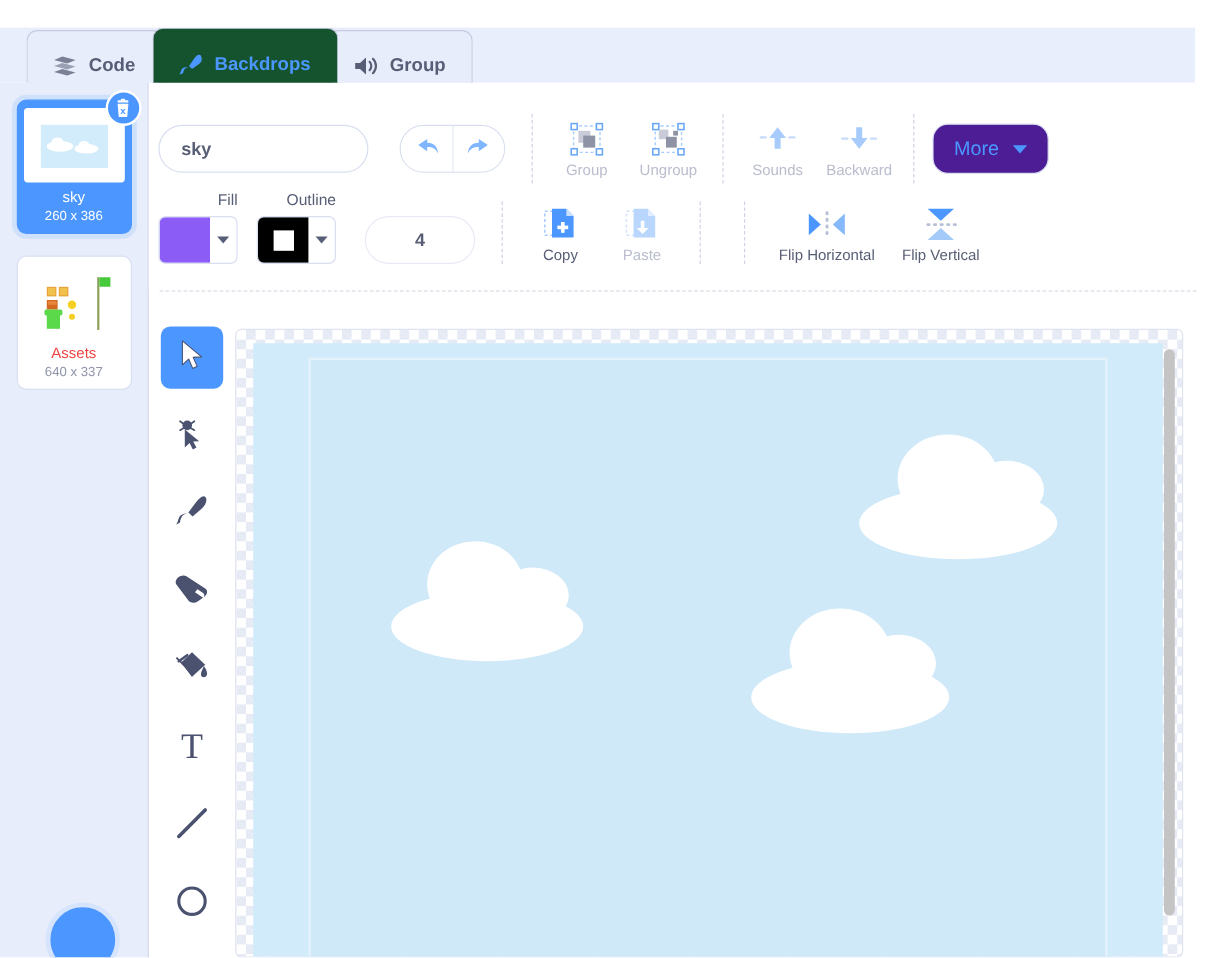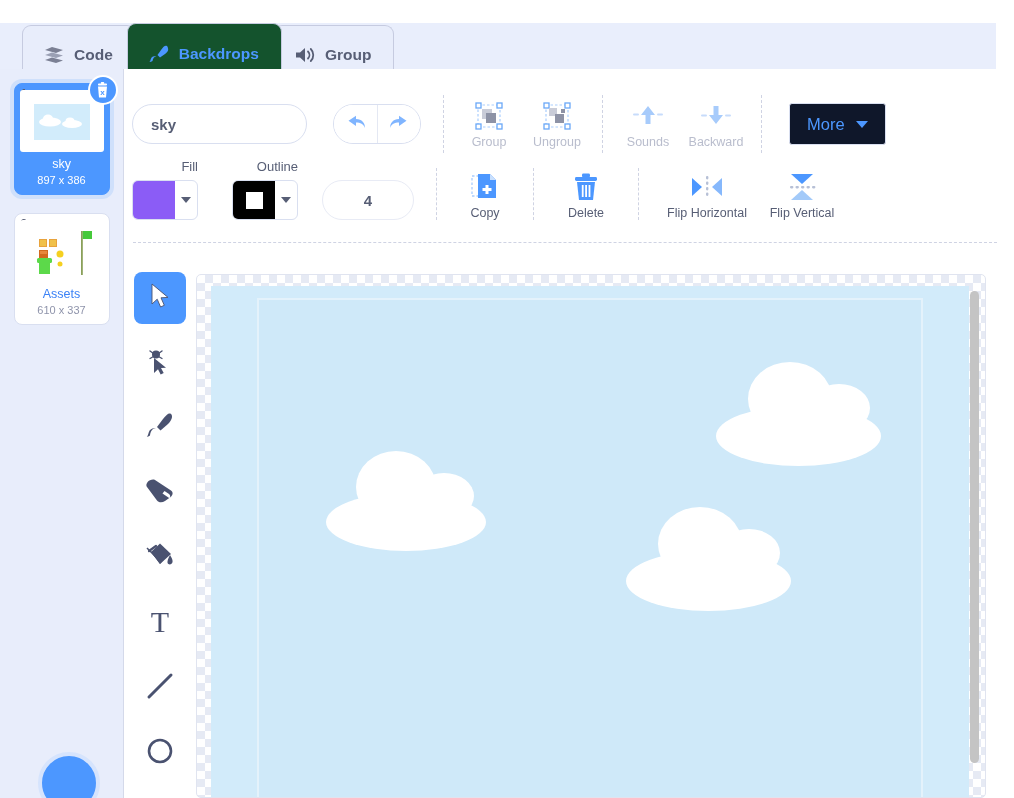--- a/index.html
+++ b/index.html
@@ -110,21 +110,21 @@
   .thumb-img-wrap {
     width: 84px; height: 62px;
     margin: 0 auto;
     background: #ffffff;
     border-radius: 3px;
     position: relative;
     overflow: hidden;
   }
   .thumb-label {
     font-size: 12.5px;
-    color: #3b82f6;
+    color: #ef4444;
     margin-top: 5px;
     line-height: 1.25;
   }
   .thumb-size {
     font-size: 11px;
     color: #8f94ab;
     line-height: 1.3;
   }
   .thumb.selected .thumb-label,
   .thumb.selected .thumb-size { color: #ffffff; }
@@ -214,26 +214,26 @@
 
   .vdivider {
     width: 0; height: 52px;
     border-left: 1px dashed #cfd3e3;
     margin: 0 11px;
     align-self: flex-end;
   }
   .vdivider.tall { height: 58px; }
 
   .more-btn {
-    margin-left: 16px;
+    margin-left: 4px;
     height: 42px;
     padding: 0 17px;
     border: 1px solid #d9dff0;
-    border-radius: 3px;
-    background: #0f172a;
+    border-radius: 13px;
+    background: #4c1d95;
     display: flex; align-items: center; gap: 11px;
     color: #4c97ff;
     font-size: 16.5px;
     cursor: pointer;
   }
   .more-caret {
     width: 0; height: 0;
     border-left: 6px solid transparent;
     border-right: 6px solid transparent;
     border-top: 7px solid #4c97ff;
@@ -416,21 +416,21 @@
       <div class="thumb-img-wrap">
         <svg width="84" height="62" viewBox="0 0 84 62">
           <rect x="14" y="14" width="56" height="36" fill="#d2ecfb"></rect>
           <ellipse cx="30" cy="32" rx="11" ry="4.5" fill="#ffffff"></ellipse>
           <ellipse cx="28" cy="28.5" rx="5" ry="4" fill="#ffffff"></ellipse>
           <ellipse cx="52" cy="34" rx="10" ry="4" fill="#ffffff"></ellipse>
           <ellipse cx="50" cy="31" rx="4.5" ry="3.5" fill="#ffffff"></ellipse>
         </svg>
       </div>
       <div class="thumb-label">sky</div>
-      <div class="thumb-size">897 x 386</div>
+      <div class="thumb-size">260 x 386</div>
     </div>
 
     <div class="thumb" style="margin-top:18px;">
       <span class="thumb-num">2</span>
       <div class="thumb-img-wrap">
         <svg width="84" height="62" viewBox="0 0 84 62">
           <ellipse cx="28" cy="11" rx="9" ry="3.4" fill="#ffffff"></ellipse>
           <ellipse cx="26" cy="9" rx="4.5" ry="3" fill="#ffffff"></ellipse>
           <rect x="19" y="19" width="8" height="8" fill="#e8a33d"></rect>
           <rect x="20" y="20" width="6" height="6" fill="#f0c14b"></rect>
@@ -440,21 +440,21 @@
           <rect x="20" y="31" width="7" height="3" fill="#e8863c"></rect>
           <rect x="19" y="40" width="11" height="14" fill="#5cd94a"></rect>
           <rect x="17" y="38" width="15" height="5" rx="1.5" fill="#5cd94a"></rect>
           <circle cx="40" cy="34" r="3.5" fill="#f5d020"></circle>
           <circle cx="40" cy="44" r="2.5" fill="#f5d020"></circle>
           <rect x="61" y="11" width="1.8" height="44" fill="#8aa05a"></rect>
           <path d="M62.8 11 H72 L72 19 H62.8 Z" fill="#46c93a"></path>
         </svg>
       </div>
       <div class="thumb-label">Assets</div>
-      <div class="thumb-size">610 x 337</div>
+      <div class="thumb-size">640 x 337</div>
     </div>
 
     <div class="add-fab"></div>
   </div>
 
   <div class="toolbar">
 
     <div class="row1">
 
       <input class="name-input" type="text" value="sky" style="">
@@ -543,21 +543,21 @@
       <div class="swatch-field">
         <span class="swatch-label">Fill</span>
         <div class="swatch-box">
           <span class="swatch-color" style="background:#8b5cf6;"></span>
           <span class="swatch-caret-cell">
             <span class="caret-sm"></span>
           </span>
         </div>
       </div>
 
-      <div class="swatch-field" style="margin-left:34px;">
+      <div class="swatch-field" style="margin-left:16px;">
         <span class="swatch-label">Outline</span>
         <div class="swatch-box">
           <span class="outline-sq">
               <i></i>
             </span>
           <span class="swatch-caret-cell">
             <span class="caret-sm"></span>
           </span>
         </div>
       </div>
@@ -572,36 +572,34 @@
             <rect x="2" y="4" width="16" height="20" fill="none" stroke="#a9cdfd" stroke-width="1.3" stroke-dasharray="2.5 2"></rect>
             <path d="M8 2 H20 L26 8 V26 H8 Z" fill="#4c97ff"></path>
             <path d="M20 2 V8 H26 Z" fill="#c9e0fe"></path>
             <rect x="15.5" y="13" width="3" height="9" fill="#ffffff"></rect>
             <rect x="12.5" y="16" width="9" height="3" fill="#ffffff"></rect>
           </svg>
         </span>
         <span class="cap">Copy</span>
       </div>
 
+      <div class="iconbtn disabled">
+        <span class="glyph">
+          <svg width="30" height="30" viewBox="0 0 30 30">
+            <rect x="2" y="4" width="16" height="20" fill="none" stroke="#d3e4fb" stroke-width="1.3" stroke-dasharray="2.5 2"></rect>
+            <path d="M8 2 H20 L26 8 V26 H8 Z" fill="#b9d7fd"></path>
+            <path d="M20 2 V8 H26 Z" fill="#e2eefe"></path>
+            <path d="M17 12 V18 H20.5 L15.5 23 L10.5 18 H14 V12 Z" fill="#ffffff"></path>
+          </svg>
+        </span>
+        <span class="cap">Paste</span>
+      </div>
 
       <div class="vdivider" style="margin-left:14px;margin-right:18px;"></div>
 
-      <div class="iconbtn">
-        <span class="glyph">
-          <svg width="28" height="30" viewBox="0 0 28 30">
-            <rect x="3" y="5" width="22" height="4" rx="1.4" fill="#4c97ff"></rect>
-            <rect x="10" y="1.5" width="8" height="4" rx="1.4" fill="#4c97ff"></rect>
-            <path d="M5 10 H23 L21 28 H7 Z" fill="#4c97ff"></path>
-            <rect x="9.8" y="13" width="1.8" height="12" fill="#ffffff"></rect>
-            <rect x="13.2" y="13" width="1.8" height="12" fill="#ffffff"></rect>
-            <rect x="16.6" y="13" width="1.8" height="12" fill="#ffffff"></rect>
-          </svg>
-        </span>
-        <span class="cap">Delete</span>
-      </div>
 
       <div class="vdivider" style="margin-left:18px;margin-right:18px;"></div>
 
       <div class="iconbtn" style="width:100px;">
         <span class="glyph">
           <svg width="38" height="26" viewBox="0 0 38 26">
             <path d="M4 4 L14 13 L4 22 Z" fill="#4c97ff"></path>
             <path d="M34 4 L24 13 L34 22 Z" fill="#86b8fc"></path>
             <rect x="18" y="2" width="2.4" height="3.4" rx="1.1" fill="#b7c0d6"></rect>
             <rect x="18" y="7.5" width="2.4" height="3.4" rx="1.1" fill="#b7c0d6"></rect>

